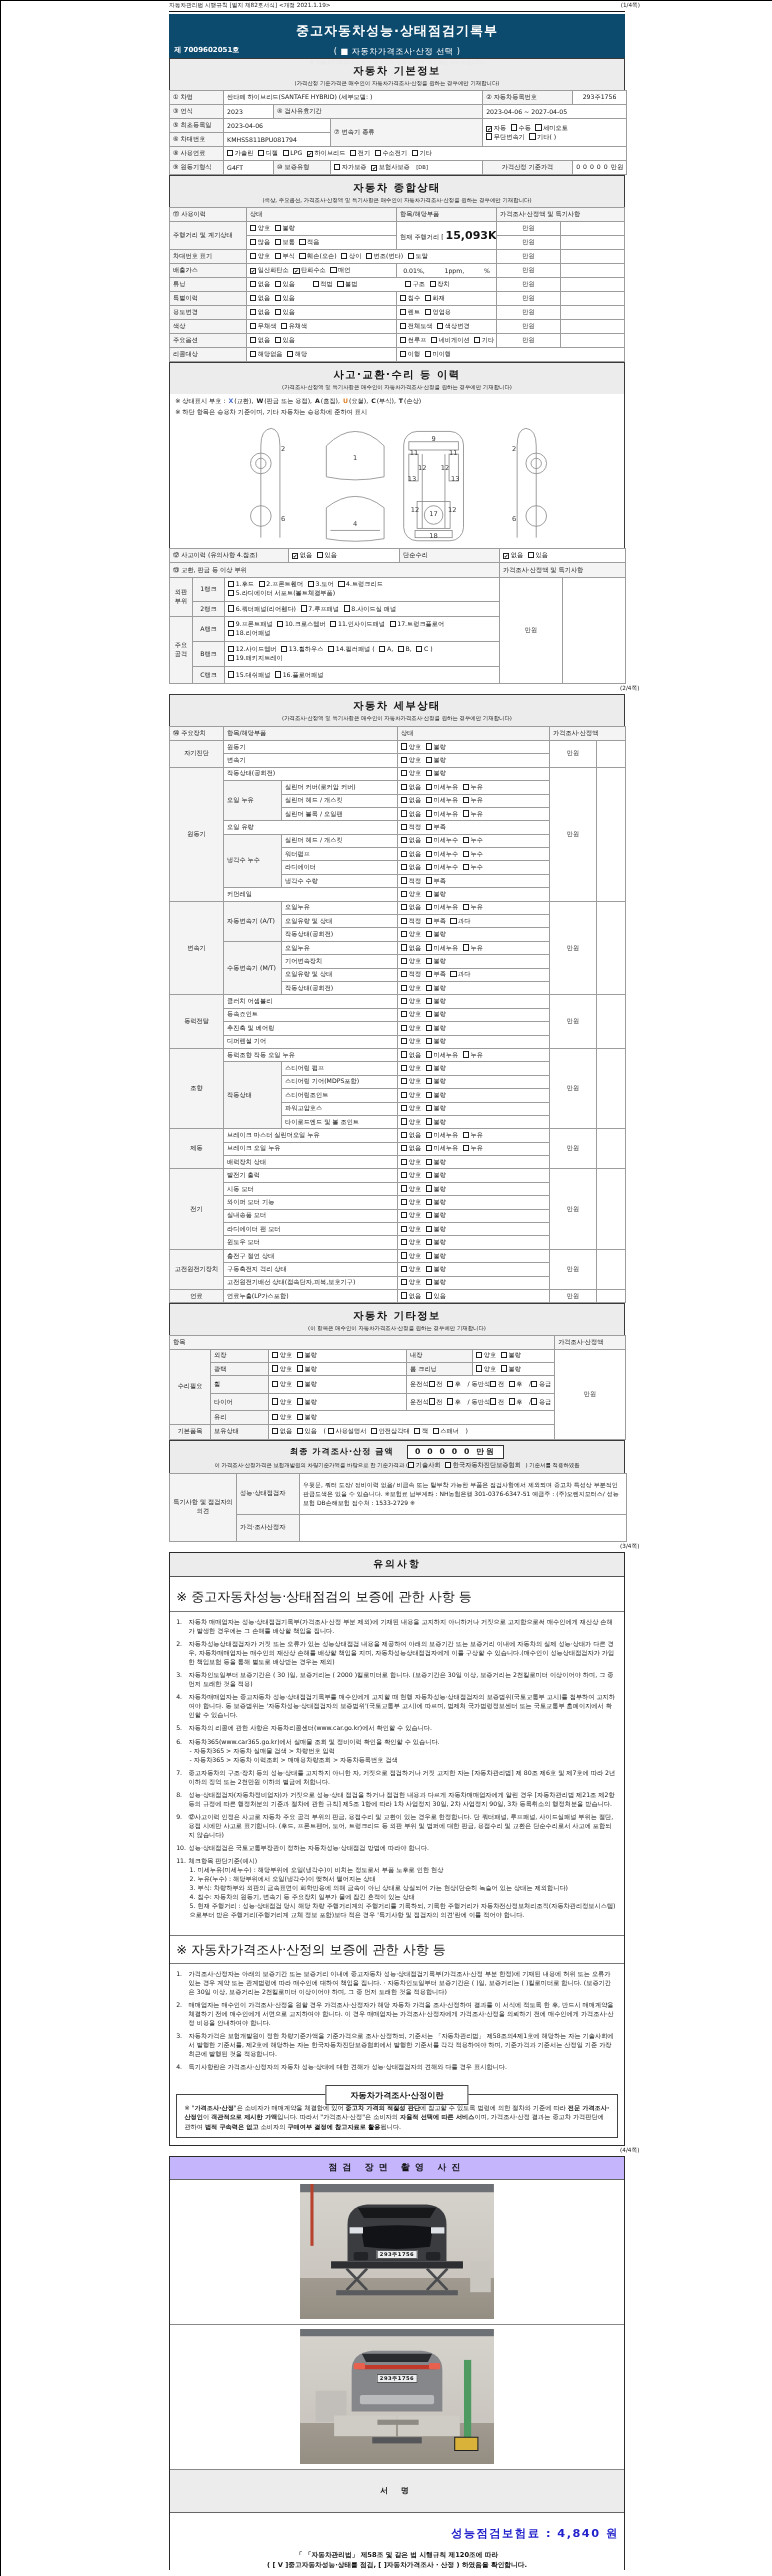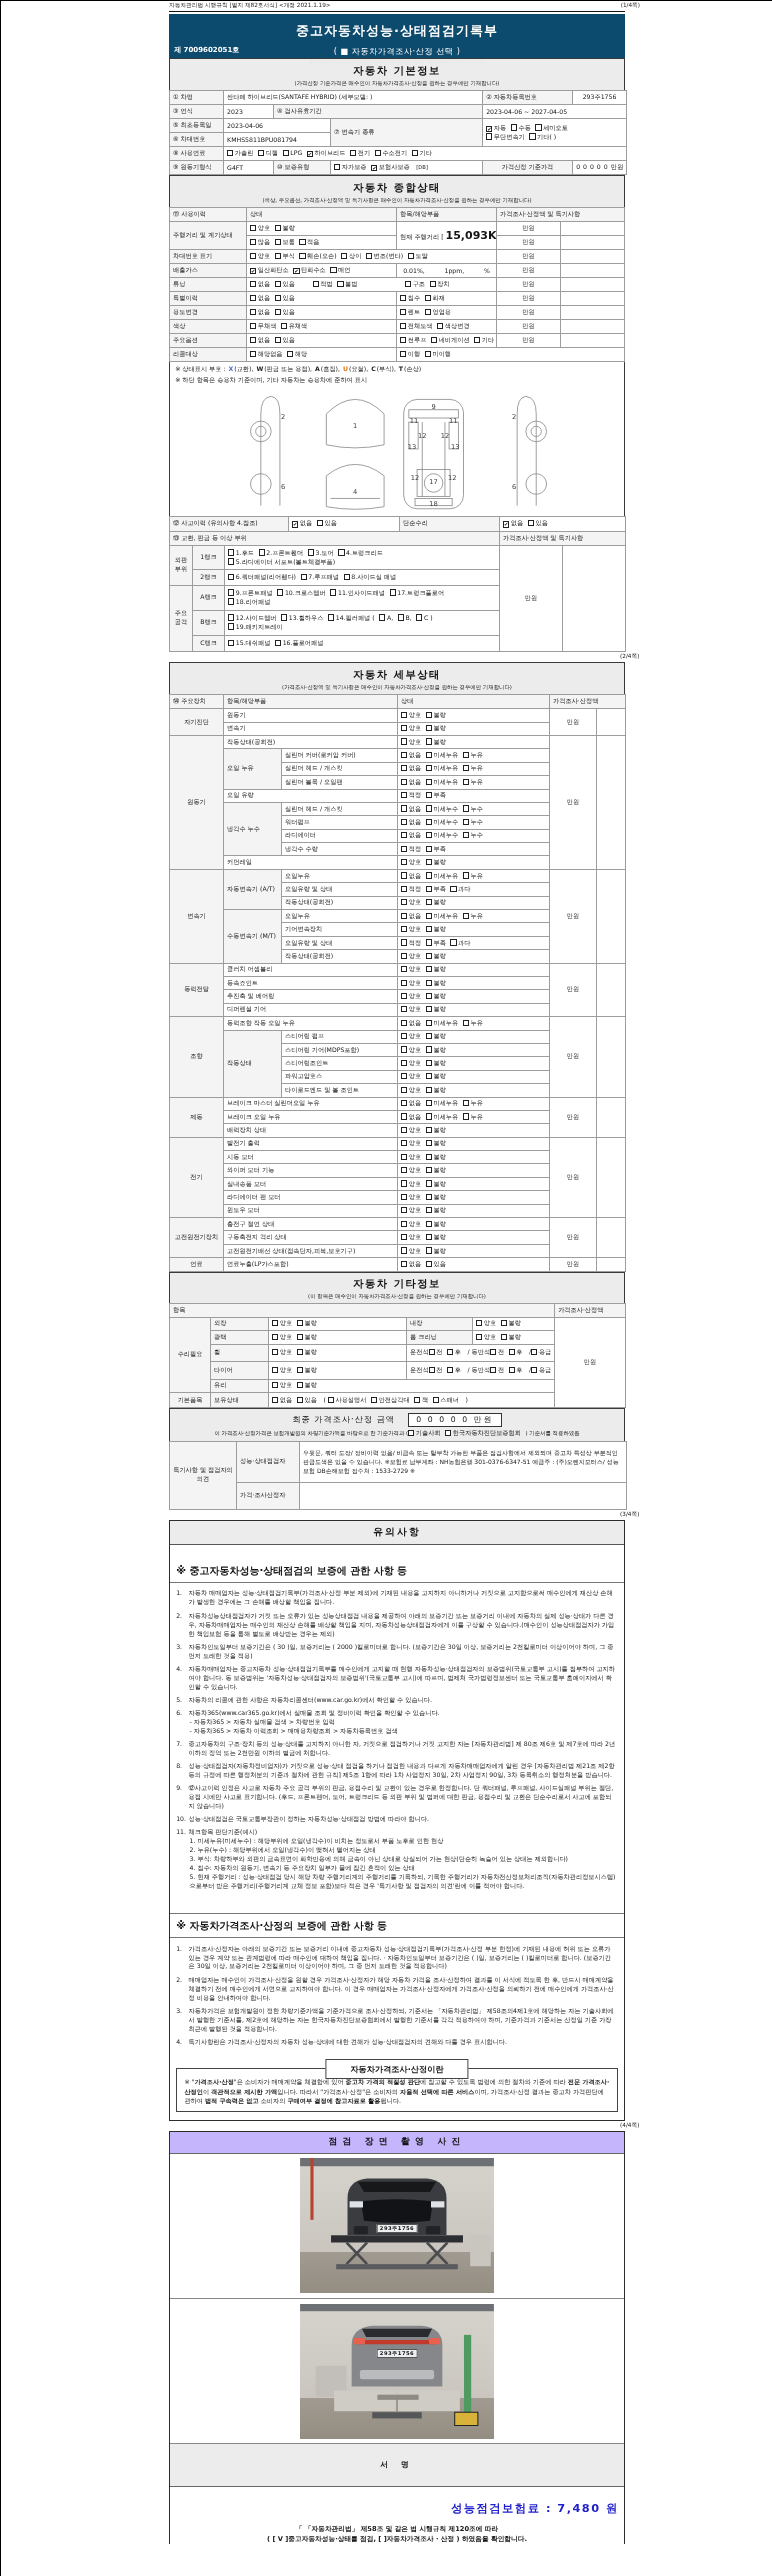--- a/index.html
+++ b/index.html
@@ -35,21 +35,21 @@
   
   .legend{border:1px solid #3a3a3a;border-top:none;border-bottom:none;padding:3.1px 5.2px 1px;font-size:6.2px}
   .legend div{margin-bottom:2.1px}
   .code{font-weight:bold;margin:0 1px}
   .diag{border:1px solid #3a3a3a;border-top:none;border-bottom:none;text-align:center}
   .pgmark{font-size:5.7px;text-align:right;transform:translateX(14.4px);padding:1px 0}
   
   .notice{border:1px solid #2c2c2c}
   .nband{background:#ececec;border-bottom:0.8px solid #555;text-align:center;padding:5.2px 0;font-size:9.8px;
          font-weight:bold;letter-spacing:2.1px}
-  .nsect{border-top:0.8px solid #777;border-bottom:0.8px solid #777;padding:4.6px 6.2px;font-size:10px;font-weight:bold;margin-top:14px}
+  .nsect{border-top:0.8px solid #777;border-bottom:0.8px solid #777;padding:4.6px 6.2px;font-size:13px;font-weight:normal;margin-top:7px}
   .nitems{padding:6.2px 7.2px 4.1px 6.2px;font-size:6.2px;line-height:1.45}
   .ni{display:flex;margin-bottom:4.1px}
   .ni .num{width:12.4px;flex:none}
   .ni .tx{flex:1;white-space:normal}
   .sub{margin-left:1px}
   .pbox{border:0.8px solid #444;margin:13.4px 6.2px 7.2px;position:relative;padding:8.2px 7.2px 6.2px;font-size:6.2px;line-height:1.5}
   .pbox .ptitle{position:absolute;top:-9.8px;left:50%;transform:translateX(-50%);background:#fff;
         border:0.8px solid #444;padding:2.6px 24px;font-size:8.2px;font-weight:bold;white-space:nowrap}
   
   .photos{border:1px solid #2c2c2c;border-bottom:none}
@@ -59,21 +59,21 @@
   .photo{width:194px;height:135px;margin:0 auto;position:relative;background:linear-gradient(#d6d3cd 0,#cac6bf 70%,#a09a90 70%,#948d82 100%)}
   .plate{position:absolute;left:50%;transform:translateX(-50%);background:#eceef0;border:0.5px solid #555;
          font-size:5.2px;font-weight:bold;color:#111;padding:0 2.1px;letter-spacing:0.5px}
   .signband{background:#ececec;border-bottom:0.8px solid #666;text-align:center;padding:16px 0;font-size:7.7px;
             font-weight:bold;letter-spacing:5.2px}
   .insurance{color:#2222cc;font-weight:bold;font-size:11.3px;text-align:right;letter-spacing:1.5px;padding:13.4px 5.2px 4.1px}
   .confirm{font-size:6.7px;font-weight:bold;text-align:center;line-height:1.5;padding-top:4.1px}
   .amtbox{display:inline-block;border:0.8px solid #333;background:#fff;padding:1px 7.2px;font-size:7.7px;
           letter-spacing:2.1px;margin-left:9.3px}
   .fband{background:#ececec;border:1px solid #3a3a3a;border-bottom:none;text-align:center;padding:3.6px 0 2.6px}
-  .fband .l1{font-size:8.2px;font-weight:normal;letter-spacing:1px}
+  .fband .l1{font-size:8.2px;font-weight:bold;letter-spacing:1px}
   .fband .l2{font-size:5.4px;margin-top:2.1px}
   .small{font-size:5.2px}
 </style>
 </head>
 <body>
 
 <div class="topbar">
   <span>자동차관리법 시행규칙 [별지 제82호서식] &lt;개정 2021.1.19&gt;</span>
   <span>(1/4쪽)</span>
 </div>
@@ -231,20 +231,24 @@
       <td></td>
     </tr>
     <tr>
       <td class="lab">리콜대상</td>
       <td><span class="cb"><span class="bx"></span><span>해당없음</span></span><span class="cb"><span class="bx"></span><span>해당</span></span></td>
       <td colspan="3"><span class="cb"><span class="bx"></span><span>이행</span></span><span class="cb"><span class="bx"></span><span>미이행</span></span></td>
     </tr>
   </tbody>
     </table>
 
+  <div class="band">
+    <div class="bt">사고·교환·수리 등 이력</div>
+    <div class="bs">(가격조사·산정액 및 특기사항은 매수인이 자동차가격조사·산정을 원하는 경우에만 기재합니다)</div>
+  </div>
   <div class="legend">
     <div>
       <span>※ 상태표시 부호 :</span>
       <span id="codes"><span class="code" style="color: rgb(74, 111, 208);">X</span><span>(교환), </span><span class="code" style="color: rgb(34, 34, 34);">W</span><span>(판금 또는 용접), </span><span class="code" style="color: rgb(34, 34, 34);">A</span><span>(흠집), </span><span class="code" style="color: rgb(224, 123, 31);">U</span><span>(요철), </span><span class="code" style="color: rgb(34, 34, 34);">C</span><span>(부식), </span><span class="code" style="color: rgb(34, 34, 34);">T</span><span>(손상) </span></span>
     </div>
     <div>※ 하단 항목은 승용차 기준이며, 기타 자동차는 승용차에 준하여 표시</div>
   </div>
   <div class="diag">
     <svg width="361" height="126" viewBox="0 0 700 244">
       <g fill="none" stroke="#8a8a8a" stroke-width="1.6">
@@ -826,20 +830,20 @@
             <rect x="104" y="66" width="22" height="12" rx="3" fill="#e8614f"></rect>
             <rect x="250" y="66" width="22" height="12" rx="3" fill="#e8614f"></rect>
             <rect x="116" y="128" width="144" height="18" rx="4" fill="#b9bbbd"></rect>
           </g>
           <rect x="140" y="210" width="96" height="12" fill="#55565a"></rect>
         </svg>
         <span class="plate" style="top:45px">293주1756</span>
       </div>
     </div>
     <div class="signband">서 명</div>
-    <div class="insurance">성능점검보험료 : 7,480 원</div>
+    <div class="insurance">성능점검보험료 : 4,840 원</div>
     <div class="confirm">
       <div>「 「자동차관리법」 제58조 및 같은 법 시행규칙 제120조에 따라</div>
       <div>( [ V ]중고자동차성능·상태를 점검, [   ]자동차가격조사 · 산정 ) 하였음을 확인합니다.</div>
     </div>
   </div>
 </div>
 
 
 </body></html>

